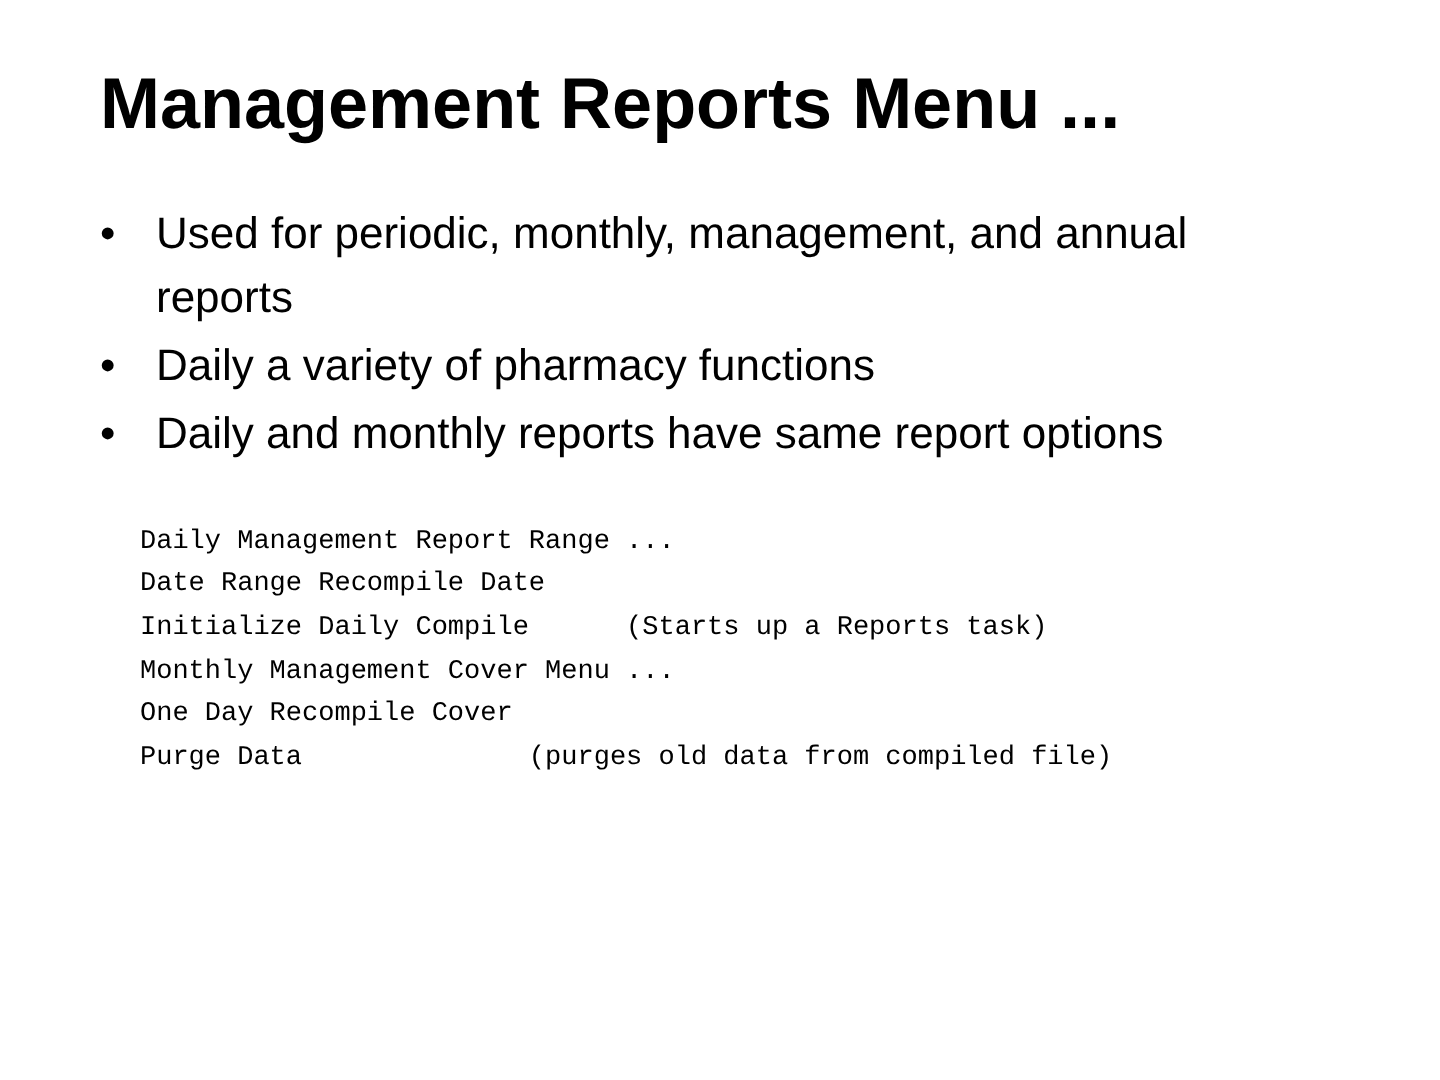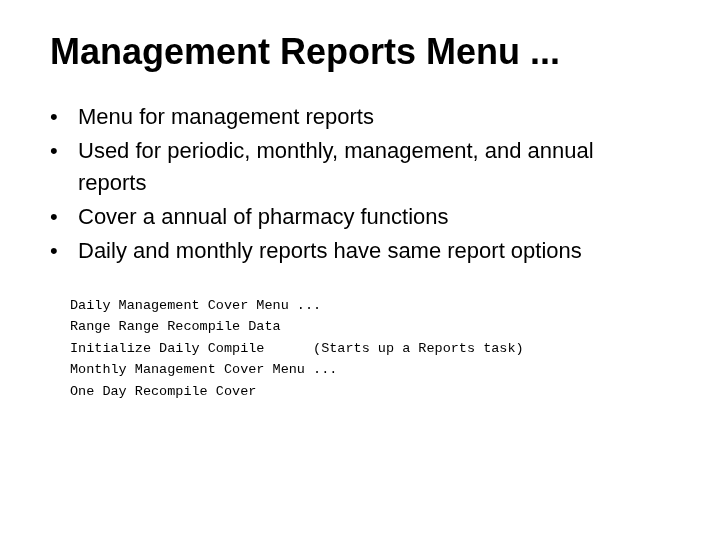--- a/index.html
+++ b/index.html
@@ -68,34 +68,32 @@
   </style>
 </head>
 <body>
 
 <div class="page-container">
 
   <h1 class="title">Management Reports Menu ...</h1>
 
   <ul class="bullet-list">
     <li>
-      <span>Menu for management reports</span>
-    </li>
-    <li>
       <span>Used for periodic, monthly, management, and annual reports</span>
     </li>
     <li>
-      <span>Cover a annual of pharmacy functions</span>
+      <span>Daily a variety of pharmacy functions</span>
     </li>
     <li>
       <span>Daily and monthly reports have same report options</span>
     </li>
   </ul>
 
   <div class="code-block">
-    <span class="code-line">Daily Management Cover Menu ...</span>
-    <span class="code-line">Range Range Recompile Data</span>
+    <span class="code-line">Daily Management Report Range ...</span>
+    <span class="code-line">Date Range Recompile Date</span>
     <span class="code-line">Initialize Daily Compile      (Starts up a Reports task)</span>
     <span class="code-line">Monthly Management Cover Menu ...</span>
     <span class="code-line">One Day Recompile Cover</span>
+    <span class="code-line">Purge Data              (purges old data from compiled file)</span>
   </div>
 
 </div>
 
 </body></html>

